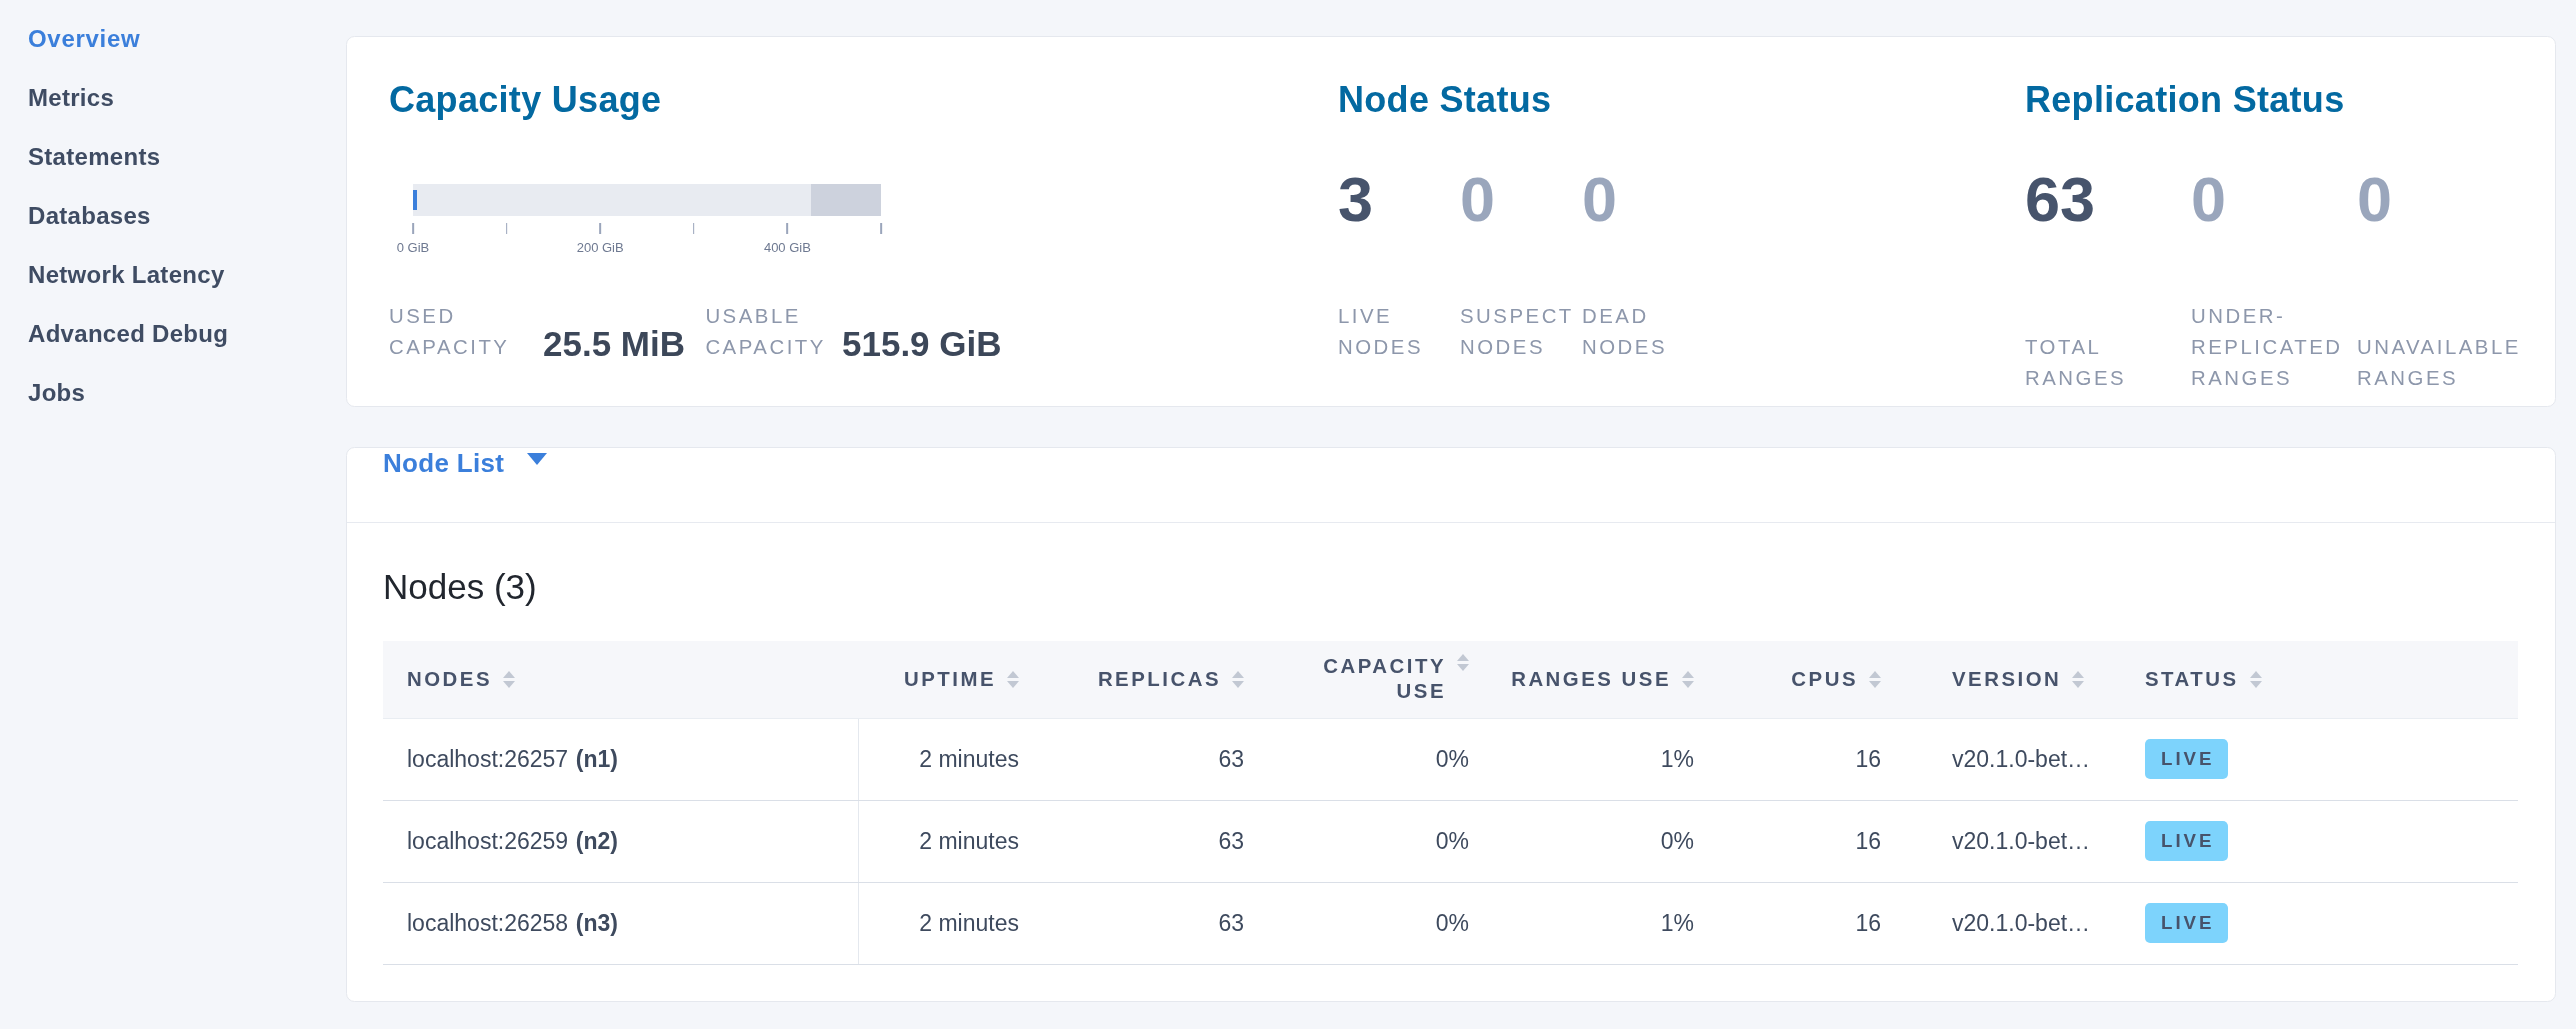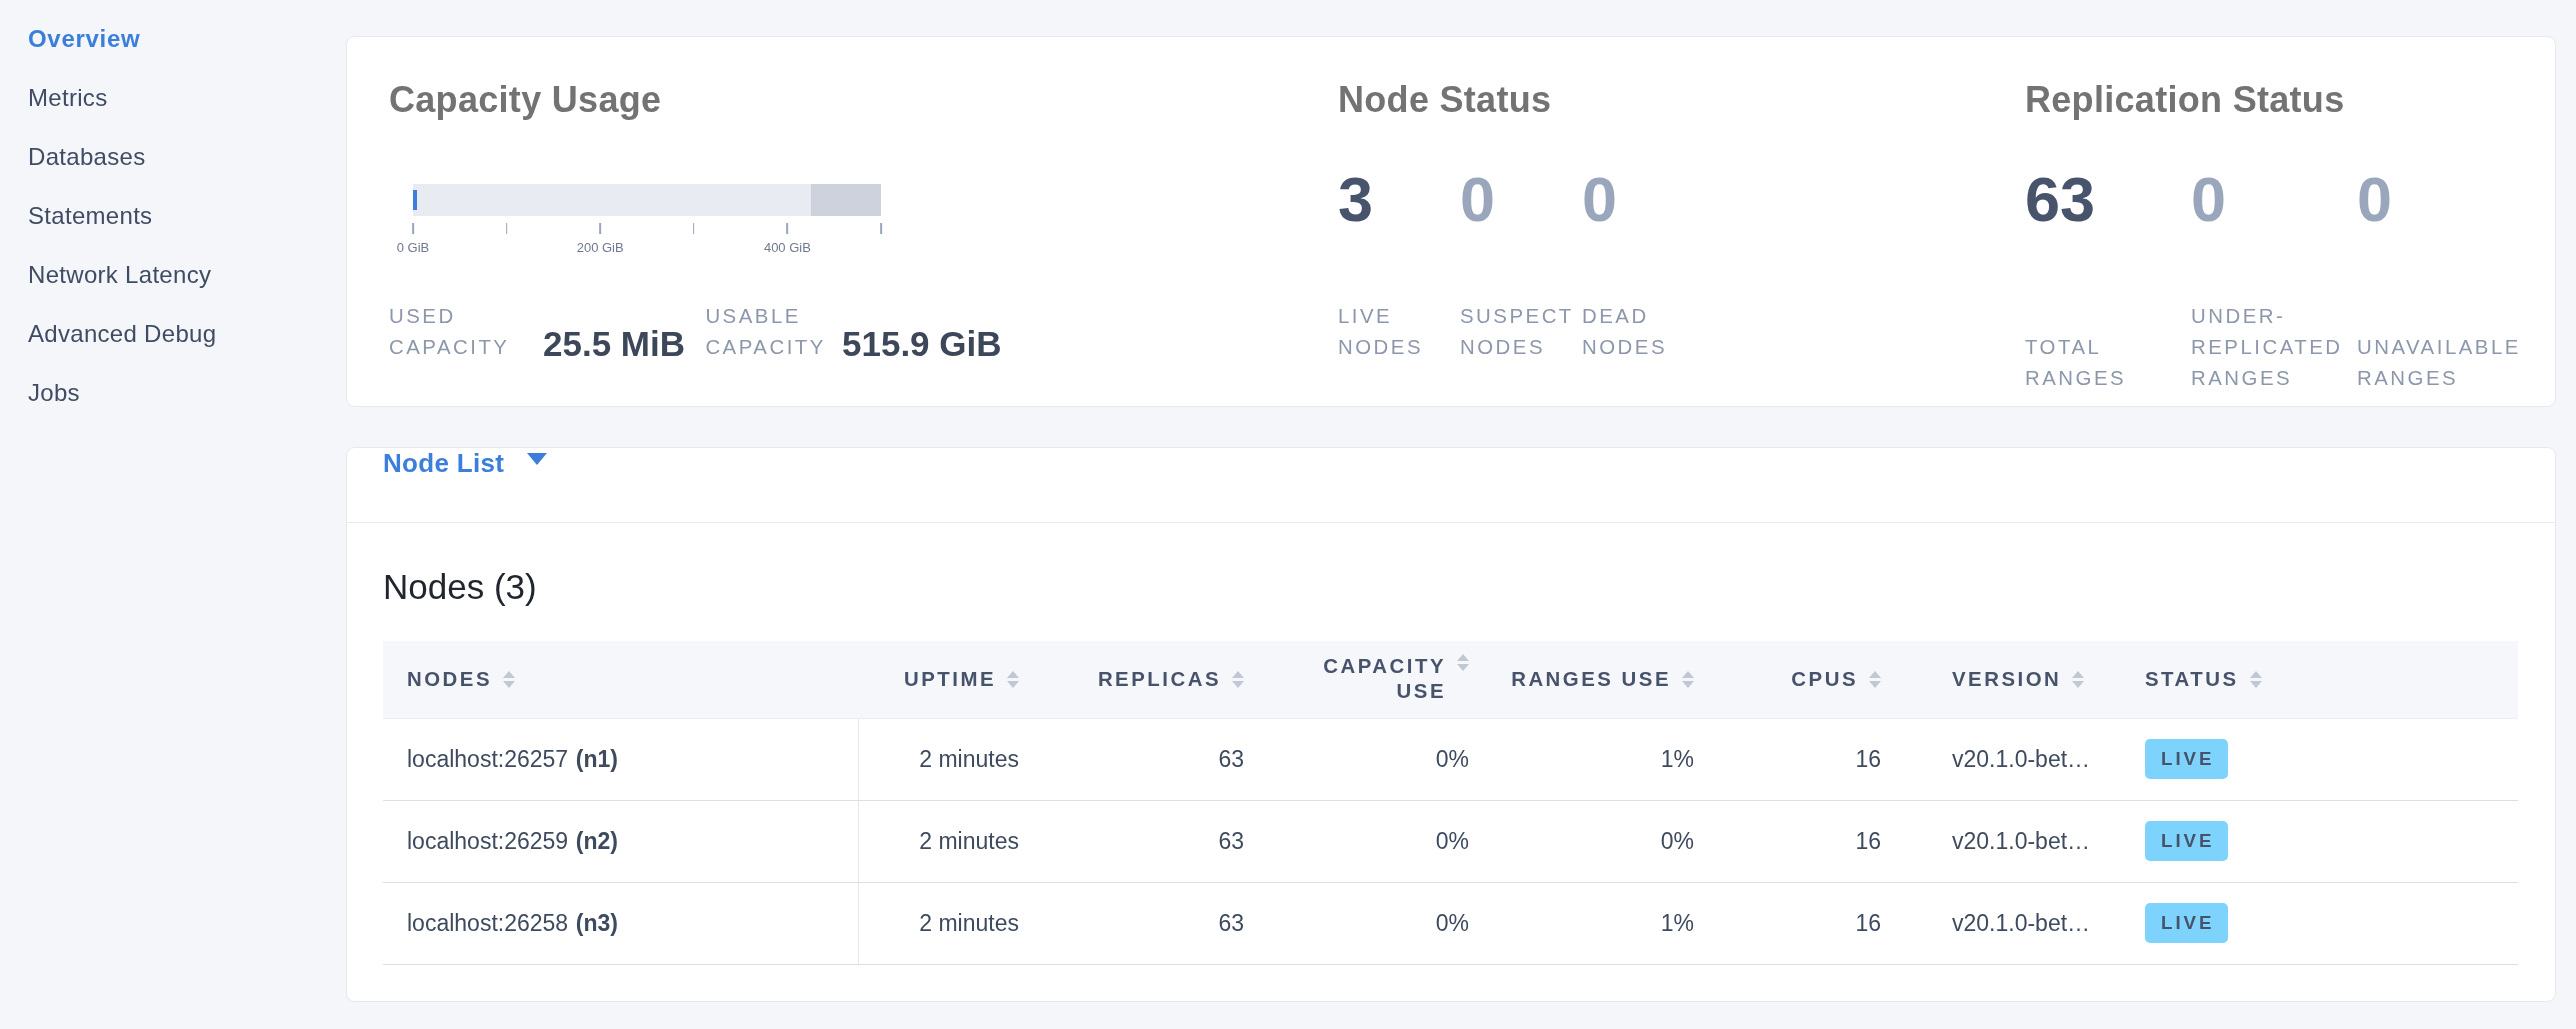--- a/index.html
+++ b/index.html
@@ -10,40 +10,40 @@
     font-family:"Liberation Sans", sans-serif;
     color:#3e4a5e;
     overflow:hidden;
     position:relative;
   }
 
   
   .sidebar { position:absolute; left:0; top:0; width:346px; padding:20.4px 0 0 28px; }
   .side-item {
     font-size:24px; line-height:37px; margin-bottom:22px;
-    color:#3f4c63; font-weight:400; cursor:pointer; letter-spacing:0.3px;
+    color:#3f4c63; font-weight:700; cursor:pointer; letter-spacing:0.3px;
   }
   .side-item.active { color:#3b7fdb; font-weight:700; letter-spacing:0.7px; }
 
   
   .card {
     position:absolute; left:346px; width:2210px;
     background:#ffffff; border:1.7px solid #e5e8ee; border-radius:8.5px;
   }
   .card-summary { top:36px; height:371px; }
   .card-nodelist { top:447px; height:555px; }
 
   
   .sec { position:absolute; top:0; height:100%; }
   .sec-capacity { left:42px;  width:959px; }
   .sec-nodes    { left:991px; width:645px; }
   .sec-repl     { left:1678px; width:526px; }
   .sec h2 {
     position:absolute; top:42px; margin:0;
-    font-size:36px; font-weight:600; color:#737373;
+    font-size:36px; font-weight:600; color:#0369a1;
     letter-spacing:0.3px; white-space:nowrap;
   }
   .metric-row { position:absolute; top:123px; display:flex; }
   .big-num {
     font-size:63px; font-weight:700; color:#47546c;
     line-height:78px; letter-spacing:0.8px; white-space:nowrap;
   }
   .stat-col-n { width:122px; }
   .stat-col-r { width:166px; }
   .stat-num { font-size:63px; line-height:78px; font-weight:600; color:#47546c; }
@@ -133,22 +133,22 @@
     font-size:18.7px; font-weight:700; letter-spacing:3px;
     padding:9.3px 13.6px 8.5px 16px; border-radius:5.1px;
   }
 </style>
 </head>
 <body>
 
 <nav class="sidebar">
   <div class="side-item active">Overview</div>
   <div class="side-item">Metrics</div>
+  <div class="side-item">Statements</div>
   <div class="side-item">Databases</div>
-  <div class="side-item">Statements</div>
   <div class="side-item">Network Latency</div>
   <div class="side-item">Advanced Debug</div>
   <div class="side-item">Jobs</div>
 </nav>
 
 <section class="card card-summary">
 
   <div class="sec sec-capacity">
     <h2>Capacity Usage</h2>
     <div class="metric-row">

